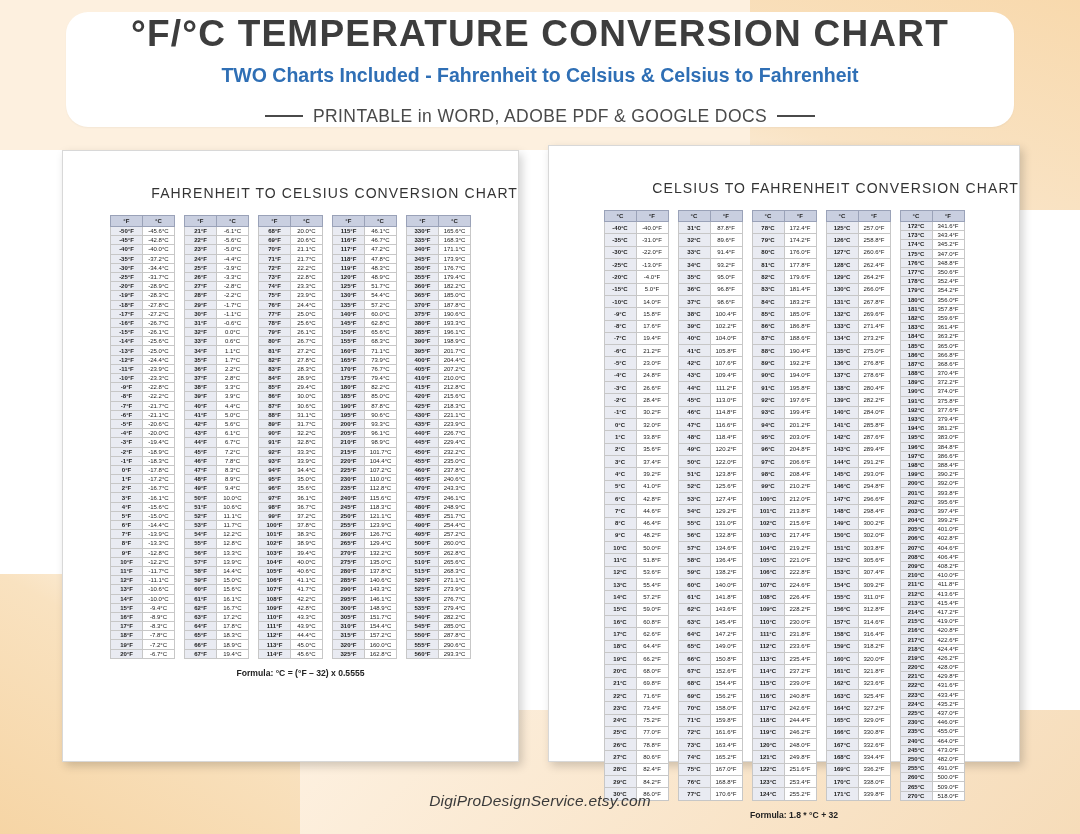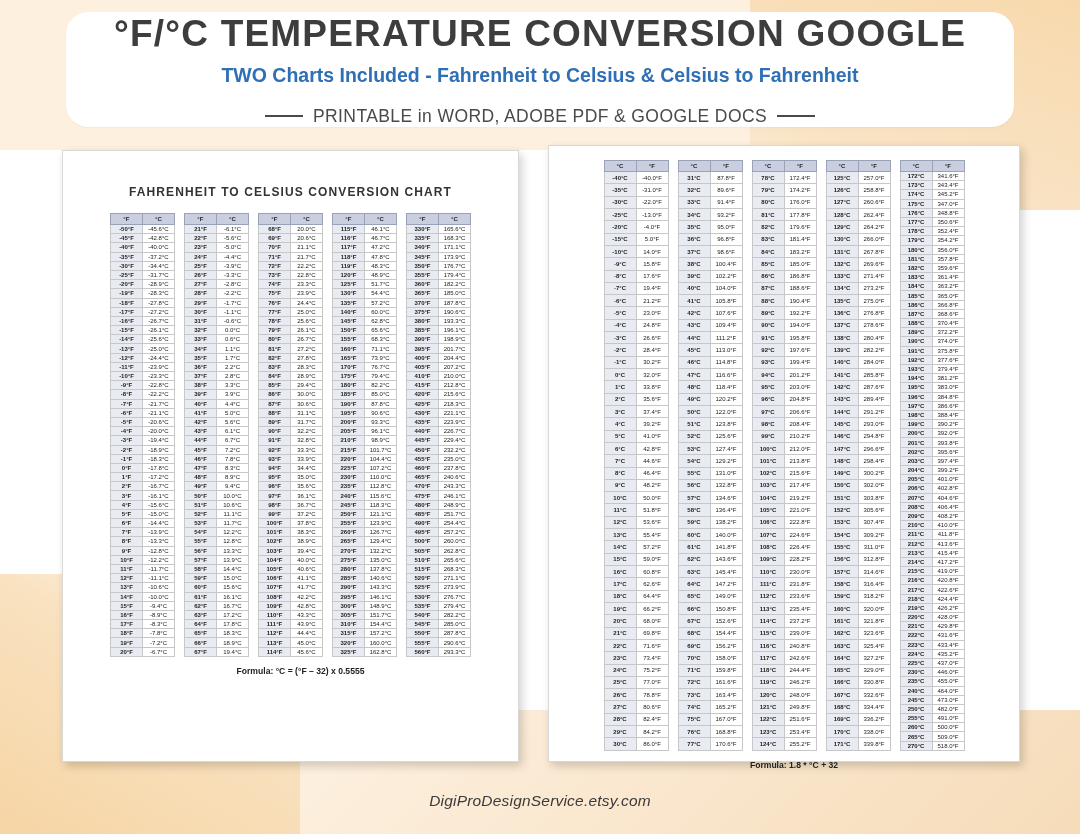--- a/index.html
+++ b/index.html
@@ -41,21 +41,21 @@
   
   .sheet{
     position:absolute;background:#ffffff;
     border:1px solid #d8d8d8;
     box-shadow:3px 4px 9px rgba(0,0,0,.18);
   }
   .sheet-left{left:62px;top:150px;width:455px;height:610px;}
   .sheet-right{left:548px;top:145px;width:470px;height:615px;}
 
   .sheet-title{
-    text-align:center;font-size:12px;font-weight:bold;color:#333;
+    text-align:right;font-size:14px;font-weight:normal;color:#333;
     letter-spacing:1.1px;margin-top:34px;
   }
   .tables{
     display:flex;justify-content:center;gap:9px;margin-top:14px;
   }
   table.ct{border-collapse:collapse;}
   table.ct th{
     background:#c9cfe0;color:#222;font-size:6.0px;font-weight:bold;
     border:1px solid #9aa2b8;padding:2px 0 2px 0;width:31px;text-align:center;
     letter-spacing:.2px;
@@ -77,21 +77,21 @@
 <body>
 
 <div class="bg-base"></div>
 <div class="bg-white-mid"></div>
 <div class="bg-corner-tr"></div>
 <div class="bg-corner-bl"></div>
 
 <div class="wrap">
 
   <div class="banner">
-    <h1>°F/°C  TEMPERATURE  CONVERSION  GOOGLE</h1>
+    <h1>°F/°C  TEMPERATURE  CONVERSION  CHART</h1>
     <h2>TWO Charts Included - Fahrenheit to Celsius &amp; Celsius to Fahrenheit</h2>
     <div class="sub3">
       <span class="rule"></span>
       <span>PRINTABLE in WORD, ADOBE PDF &amp; GOOGLE DOCS</span>
       <span class="rule"></span>
     </div>
   </div>
 
   <div class="sheet sheet-left">
     <div class="sheet-title">FAHRENHEIT  TO  CELSIUS  CONVERSION  CHART</div>
@@ -1084,20 +1084,21 @@
               <td class="k">560°F</td>
               <td>293.3°C</td>
             </tr>
           </tbody>
         </table>
       </div>
     <div class="formula">Formula: °C = (°F – 32) x 0.5555</div>
   </div>
 
   <div class="sheet sheet-right">
+    <div class="sheet-title">CELSIUS  TO  FAHRENHEIT  CONVERSION  CHART</div>
     <div class="tables" id="right-tables">
         <table class="ct">
           <thead>
             <tr>
               <th>°C</th>
               <th>°F</th>
             </tr>
           </thead>
           <tbody>
             <tr>

